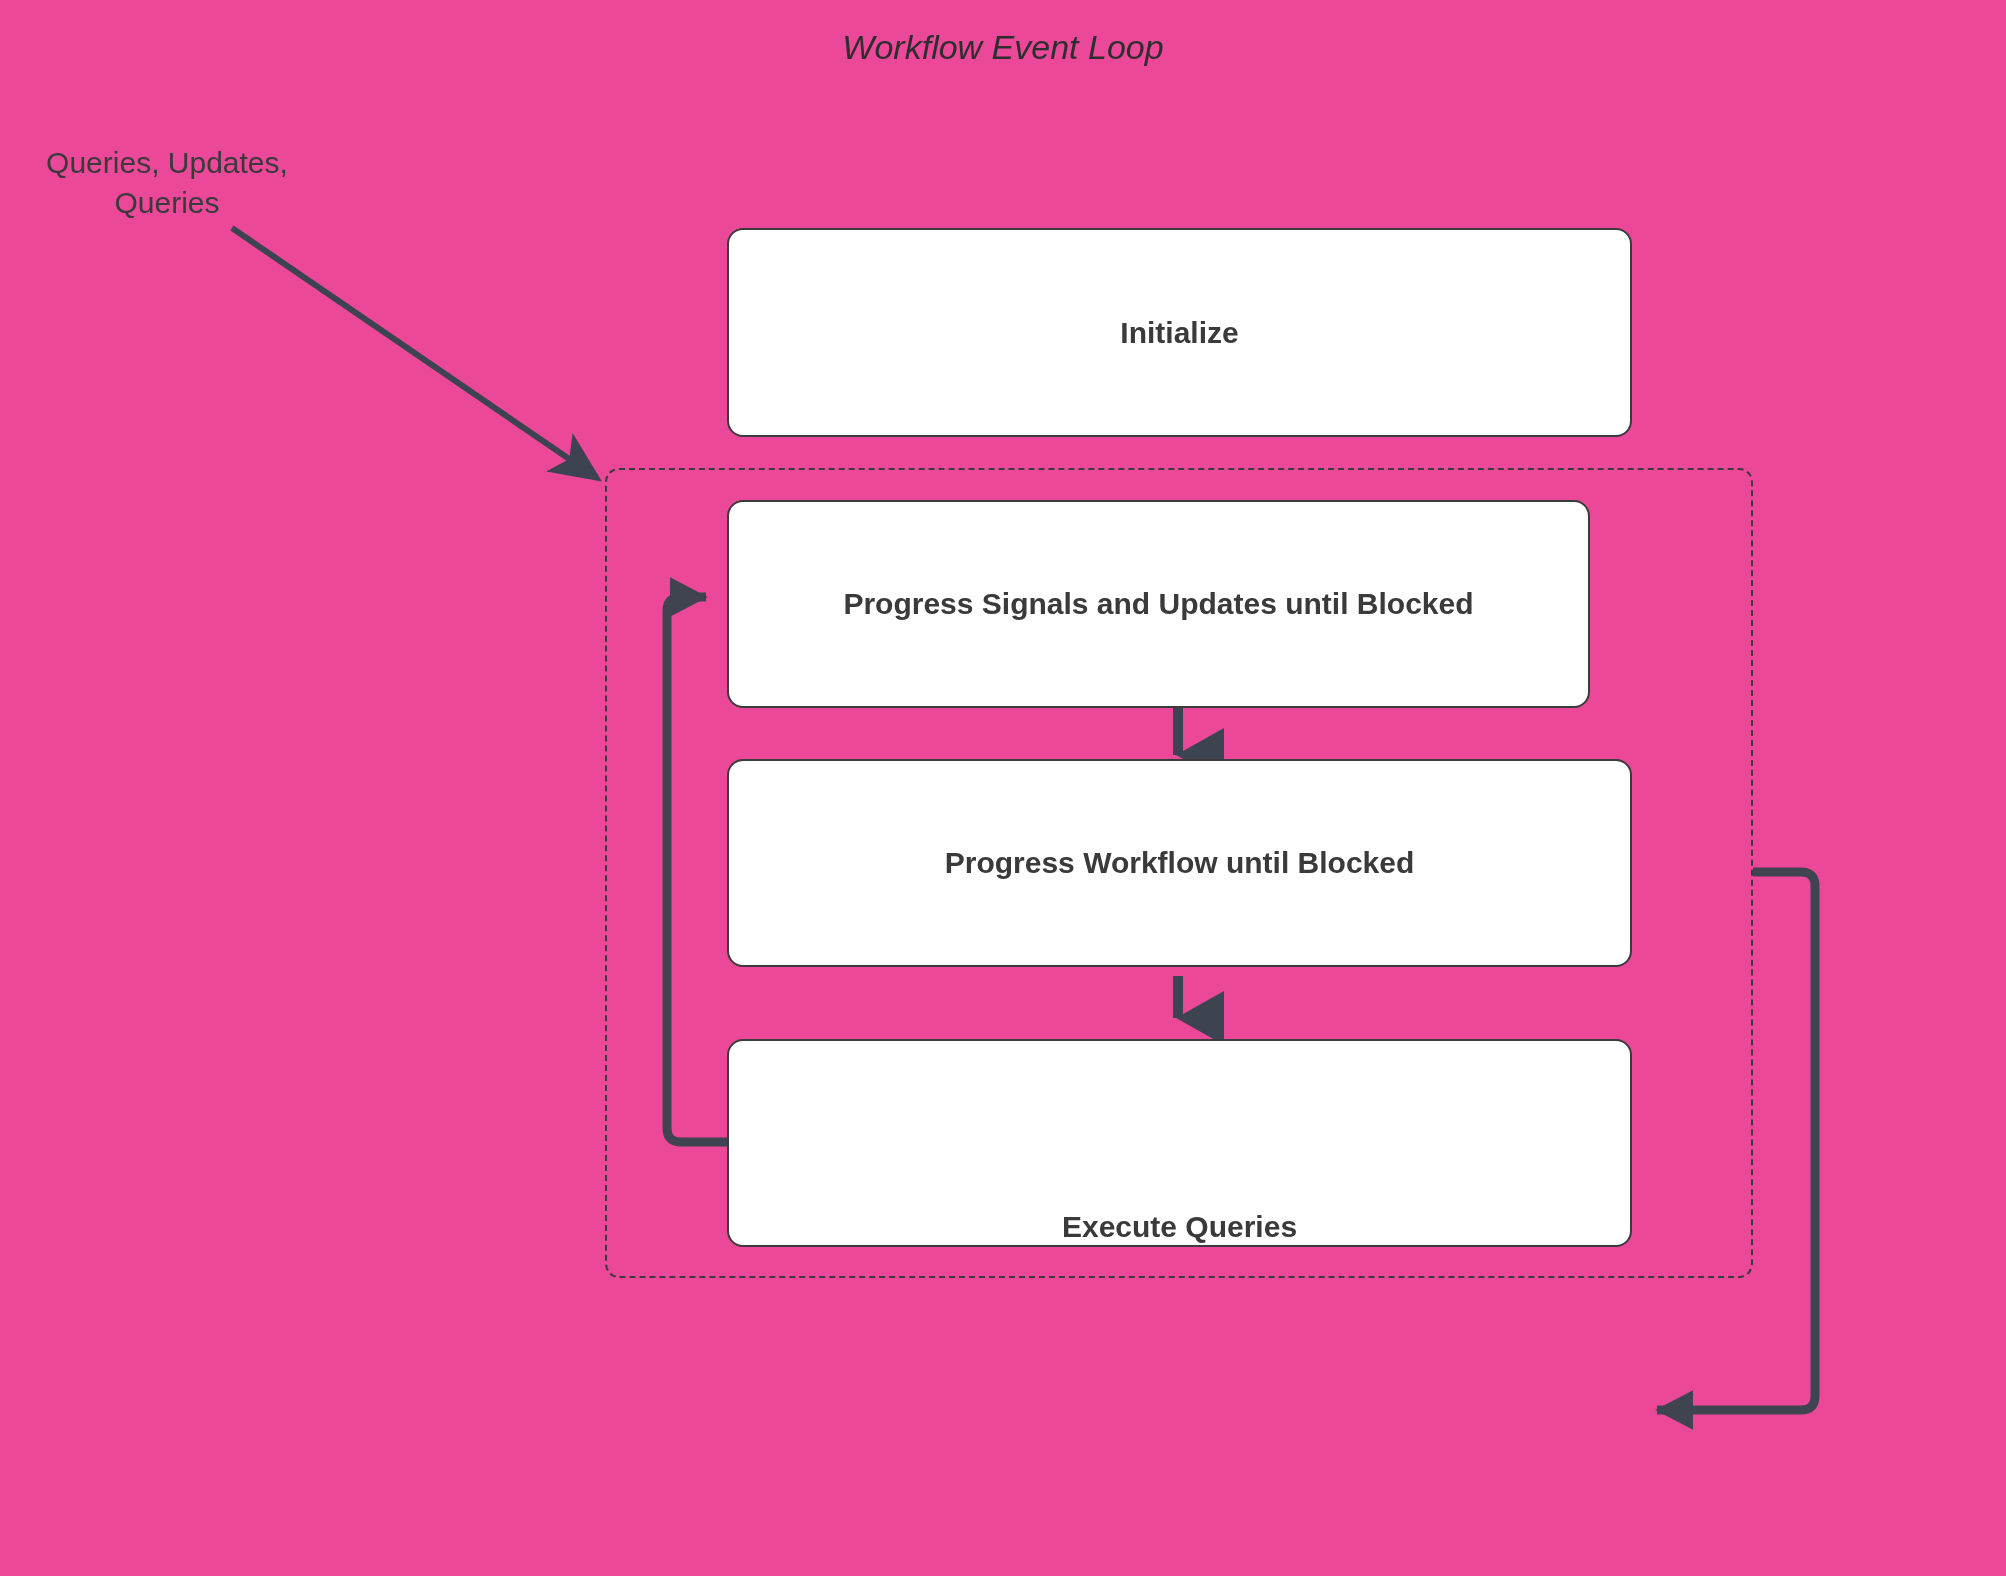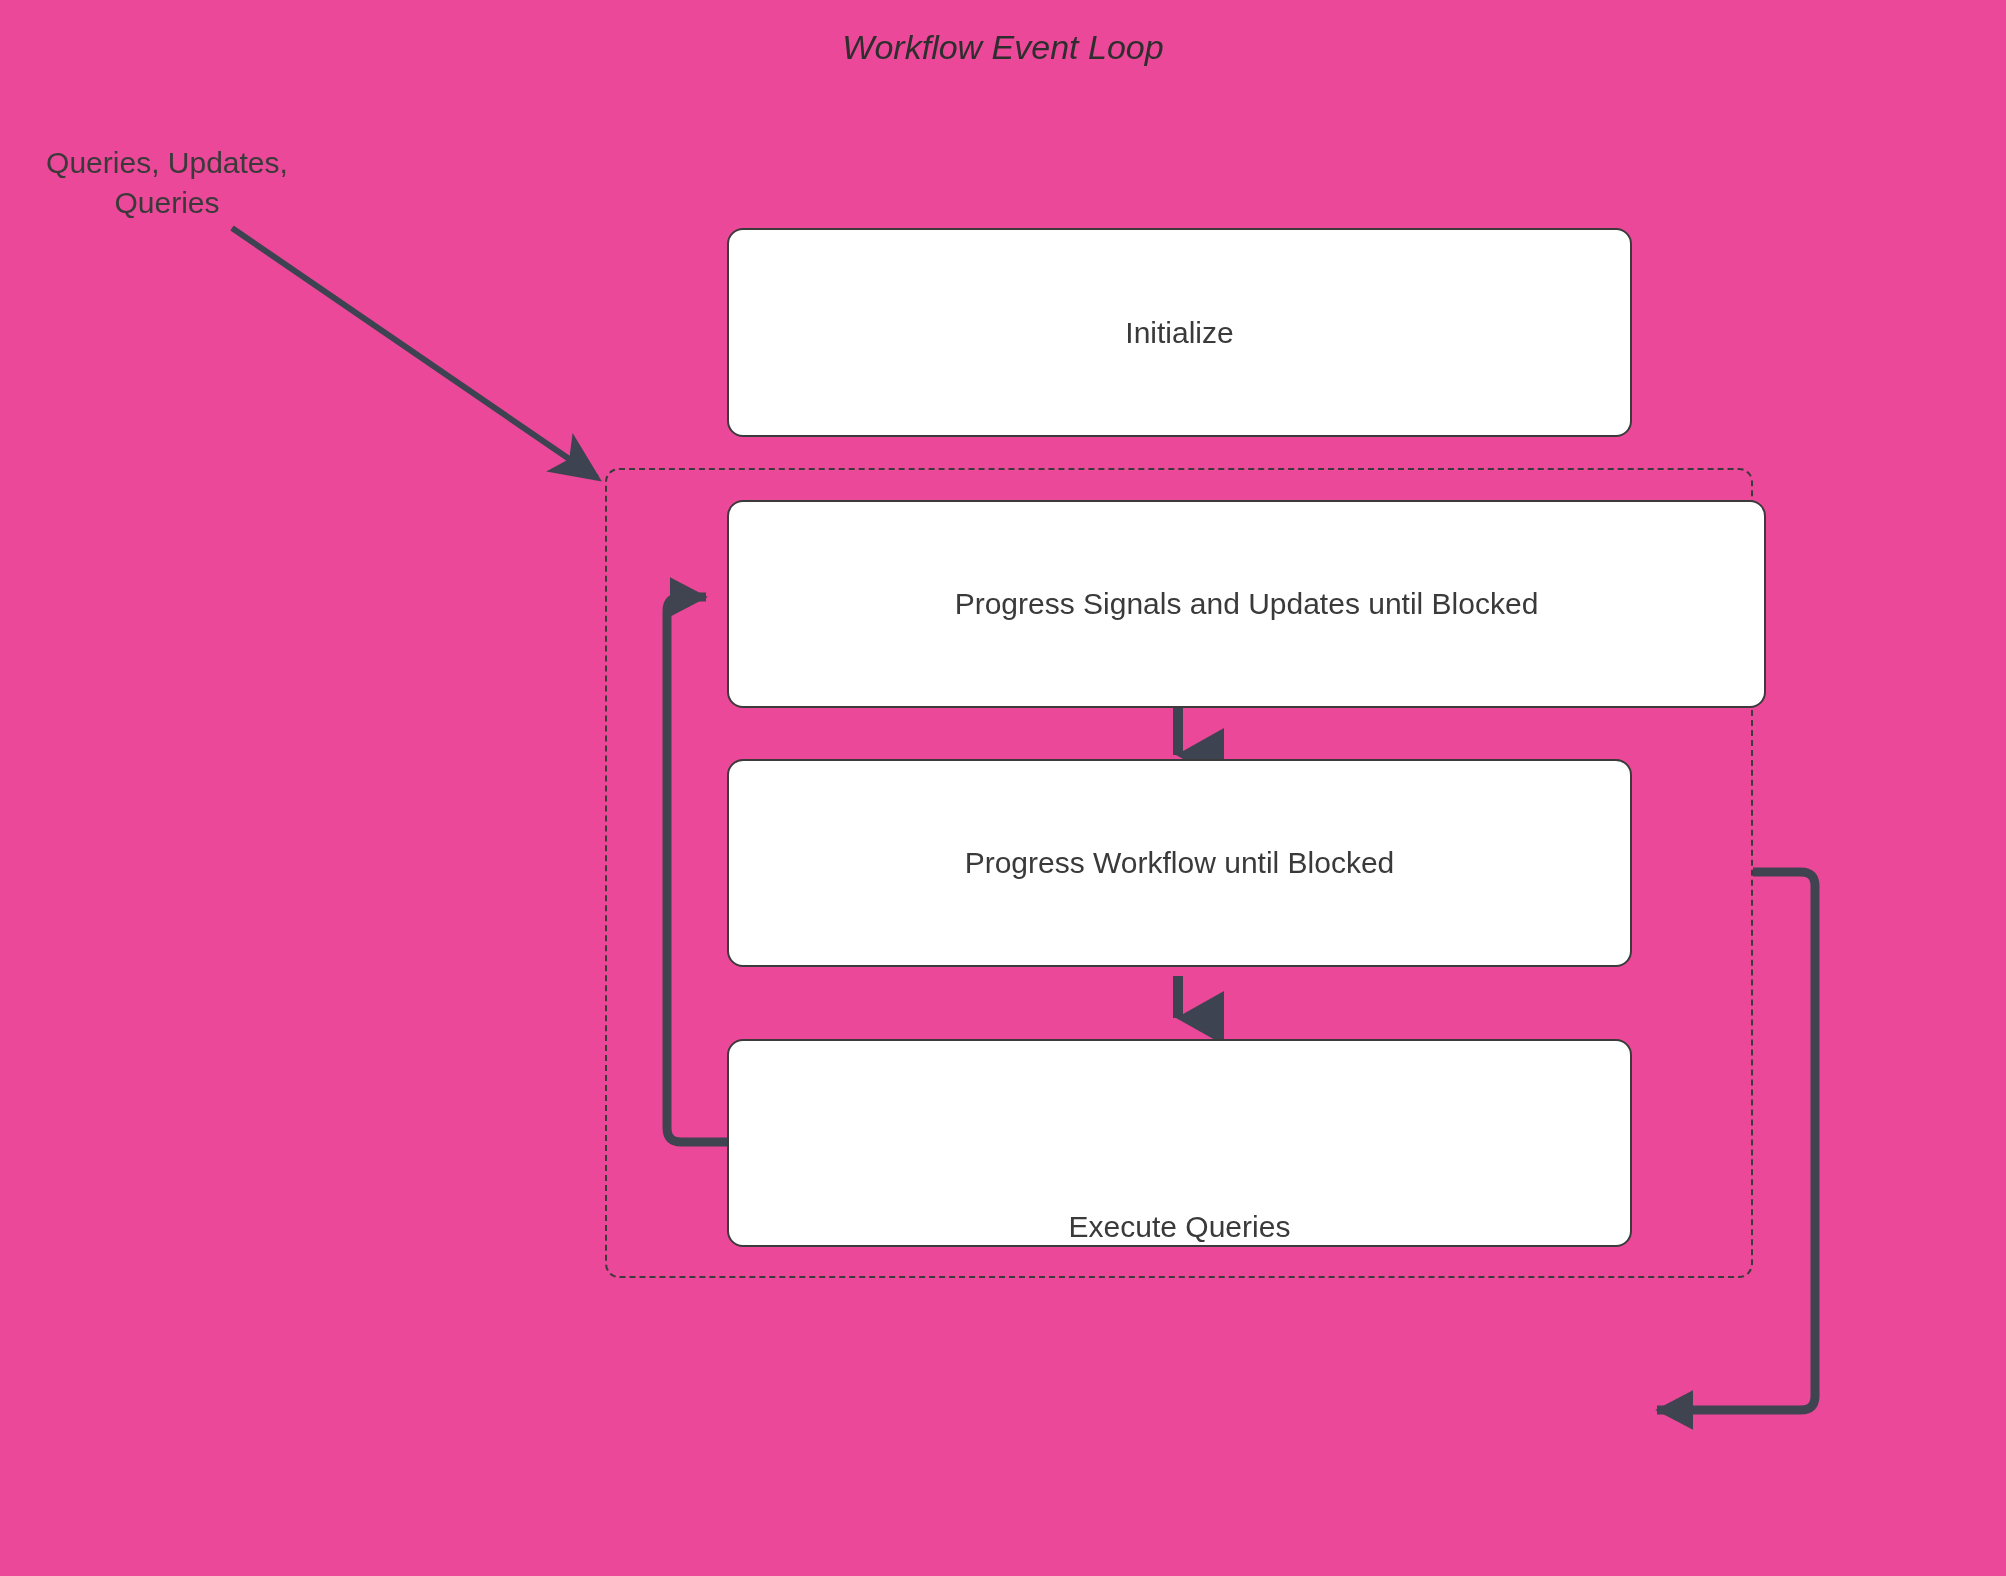--- a/index.html
+++ b/index.html
@@ -33,21 +33,21 @@
     align-items: center;
     justify-content: center;
     z-index: 3;
   }
   .node-label {
     font-size: 30px;
     color: #3a3a3a;
     line-height: 1.25;
     text-align: center;
     white-space: nowrap;
-    font-weight: 400;
+    font-weight: 700;
   }
   #diagram-title {
     position: absolute;
     left: 0;
     top: 28px;
     width: 2006px;
     text-align: center;
     font-size: 34px;
     font-style: italic;
     color: #2e2e2e;
@@ -115,21 +115,21 @@
 
     <g>
       <path d="M1753,872 L1801,872 Q1815,872 1815,886 L1815,1396 Q1815,1410 1801,1410 L1657,1410" fill="none" stroke="#3f4450" stroke-width="9" stroke-linecap="butt" marker-end="url(#loopArrow)"></path>
     </g>
   </svg>
 
   <div class="node-box" style="left:727px; top:228px; width:905px; height:209px;">
     <span class="node-label">Initialize</span>
   </div>
 
-  <div class="node-box" style="left:727px; top:500px; width:1039px; height:208px;">
+  <div class="node-box" style="left:727px; top:500px; width:863px; height:208px;">
     <span class="node-label">Progress Signals and Updates until Blocked</span>
   </div>
 
   <div class="node-box" style="left:727px; top:752px; width:905px; height:208px;margin-top:7px;">
     <span class="node-label">Progress Workflow until Blocked</span>
   </div>
 
   <div class="node-box" style="left:727px; top:1039px; width:905px; height:208px;align-items:flex-end;">
     <span class="node-label">Execute Queries</span>
   </div>

